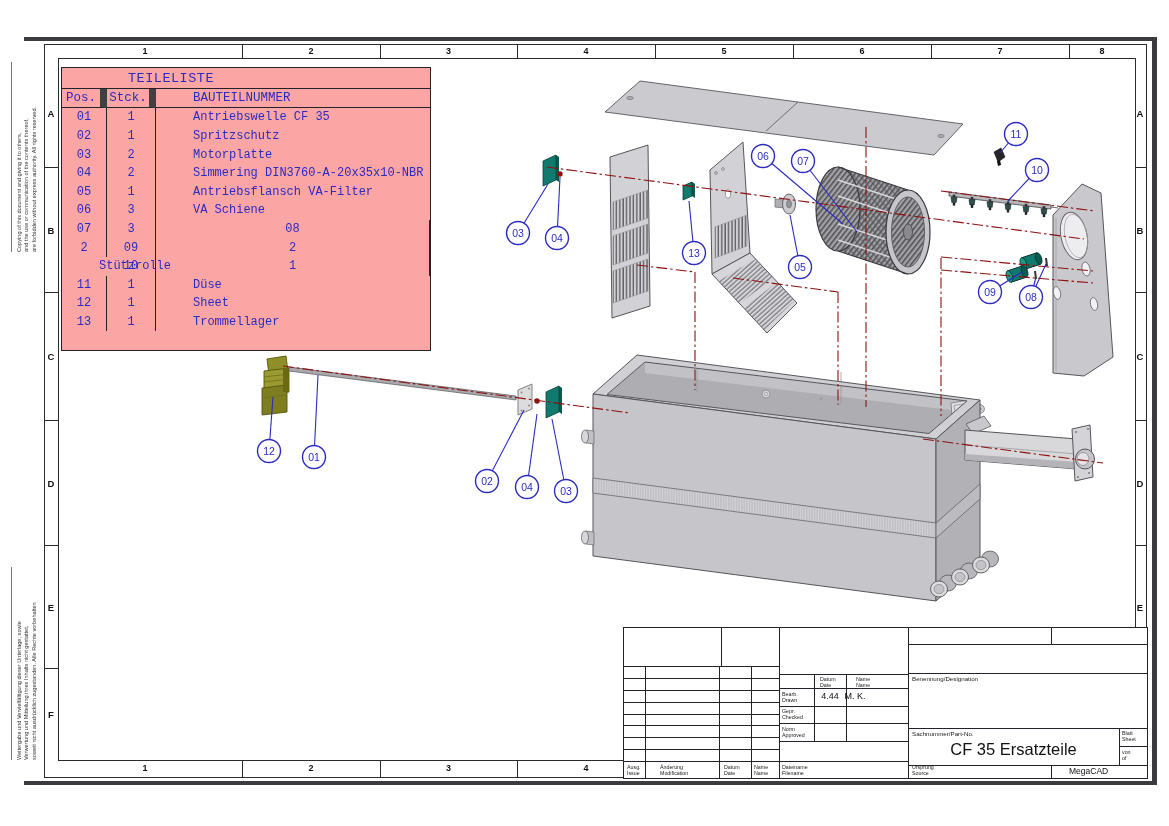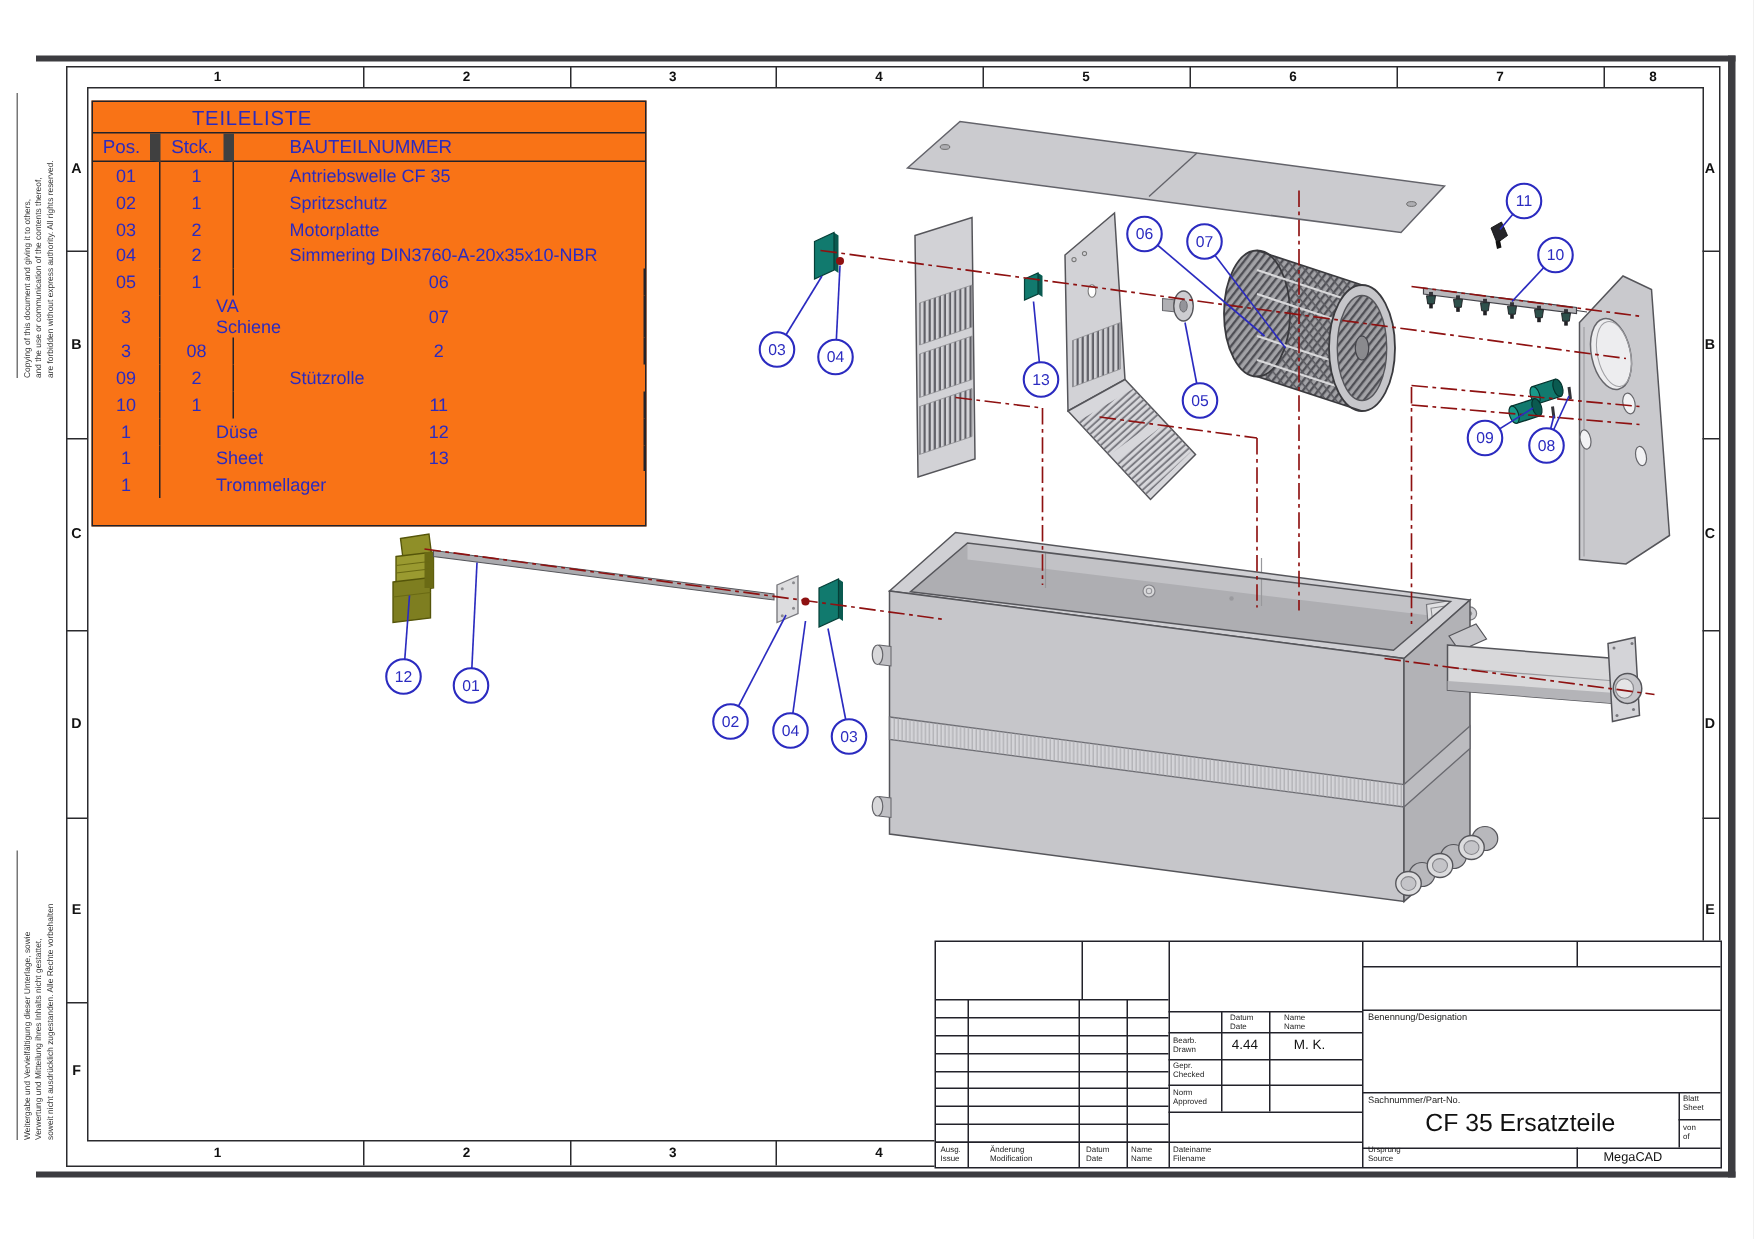--- a/index.html
+++ b/index.html
@@ -14,24 +14,24 @@
                 border:1.4px solid #2b2b2e;}
   .ref-num{position:absolute;font-size:9px;font-weight:bold;color:#111;transform:translate(-50%,-50%);}
   .ref-letter{position:absolute;font-size:9.5px;font-weight:bold;color:#111;transform:translate(-50%,-50%);}
   .tick{position:absolute;background:#2b2b2e;}
   
   .notice{position:absolute;transform-origin:0 0;transform:rotate(-90deg);
           font-size:5.6px;line-height:1.3;color:#333;white-space:pre-line;}
   .notice-rule{position:absolute;background:#777;}
   
   .parts-table{position:absolute;left:61px;top:67px;width:368px;height:282px;
-               border:1.4px solid #22222a;background:#f97316;z-index:3;
+               border:1.4px solid #22222a;background:#fca5a5;z-index:3;
                display:grid;grid-template-columns:45px 49px 1fr;
                grid-template-rows:21px 19px repeat(13,1fr);
-               color:var(--accent-blue);}
+               color:var(--accent-blue);font-family:Liberation Mono, monospace;}
   .pt-title{grid-column:1/4;border-bottom:1px solid #22222a;font-size:13.5px;
             display:flex;align-items:center;padding-left:66px;letter-spacing:.5px;}
   .pt-h{border-bottom:1px solid #22222a;font-size:12.5px;display:flex;align-items:center;justify-content:center;}
   .pt-h.name{justify-content:flex-start;padding-left:37px;}
   .pt-c1,.pt-c2{border-right:7px solid #404040;}
   .p-cell{display:flex;align-items:center;justify-content:center;font-size:12px;}
   .p-cell.c-pos{border-right:1px solid #22222a;}
   .p-cell.c-qty{border-right:1px solid #22222a;}
   .p-cell.c-name{justify-content:flex-start;padding-left:37px;}
   
@@ -124,20 +124,21 @@
       <div class="p-cell c-qty">1</div>
       <div class="p-cell c-name">Spritzschutz</div>
       <div class="p-cell c-pos">03</div>
       <div class="p-cell c-qty">2</div>
       <div class="p-cell c-name">Motorplatte</div>
       <div class="p-cell c-pos">04</div>
       <div class="p-cell c-qty">2</div>
       <div class="p-cell c-name">Simmering DIN3760-A-20x35x10-NBR</div>
       <div class="p-cell c-pos">05</div>
       <div class="p-cell c-qty">1</div>
+      <div class="p-cell c-name">Antriebsflansch  VA-Filter</div>
       <div class="p-cell c-pos">06</div>
       <div class="p-cell c-qty">3</div>
       <div class="p-cell c-name">VA Schiene</div>
       <div class="p-cell c-pos">07</div>
       <div class="p-cell c-qty">3</div>
       <div class="p-cell c-pos">08</div>
       <div class="p-cell c-qty">2</div>
       <div class="p-cell c-pos">09</div>
       <div class="p-cell c-qty">2</div>
       <div class="p-cell c-name">Stützrolle</div>
@@ -465,21 +466,21 @@
 Name</div>
     <div class="tb-lbl" style="left:158px;top:63px;">Bearb.
 Drawn</div>
     <div class="tb-lbl" style="left:158px;top:80px;">Gepr.
 Checked</div>
     <div class="tb-lbl" style="left:158px;top:98px;">Norm
 Approved</div>
     <div class="tb-lbl" style="left:158px;top:136px;">Dateiname
 Filename</div>
     <div class="tb-val" style="left:190px;top:63px;width:32px;text-align:center;">4.44</div>
-    <div class="tb-val" style="left:228px;top:63px;width:42px;text-align:center;">M. K.</div>
+    <div class="tb-val" style="left:210px;top:63px;width:42px;text-align:center;">M. K.</div>
     <div class="tb-lbl single" style="left:288px;top:47px;">Benennung/Designation</div>
     <div class="tb-lbl single" style="left:288px;top:102px;">Sachnummer/Part-No.</div>
     <div class="tb-big" style="left:284px;top:112px;width:211px;">CF 35 Ersatzteile</div>
     <div class="tb-lbl" style="left:498px;top:102px;">Blatt
 Sheet</div>
     <div class="tb-lbl" style="left:498px;top:121px;">von
 of</div>
     <div class="tb-lbl" style="left:288px;top:136px;">Ursprung
 Source</div>
     <div class="tb-val" style="left:445px;top:138px;font-size:8.5px;">MegaCAD</div>

